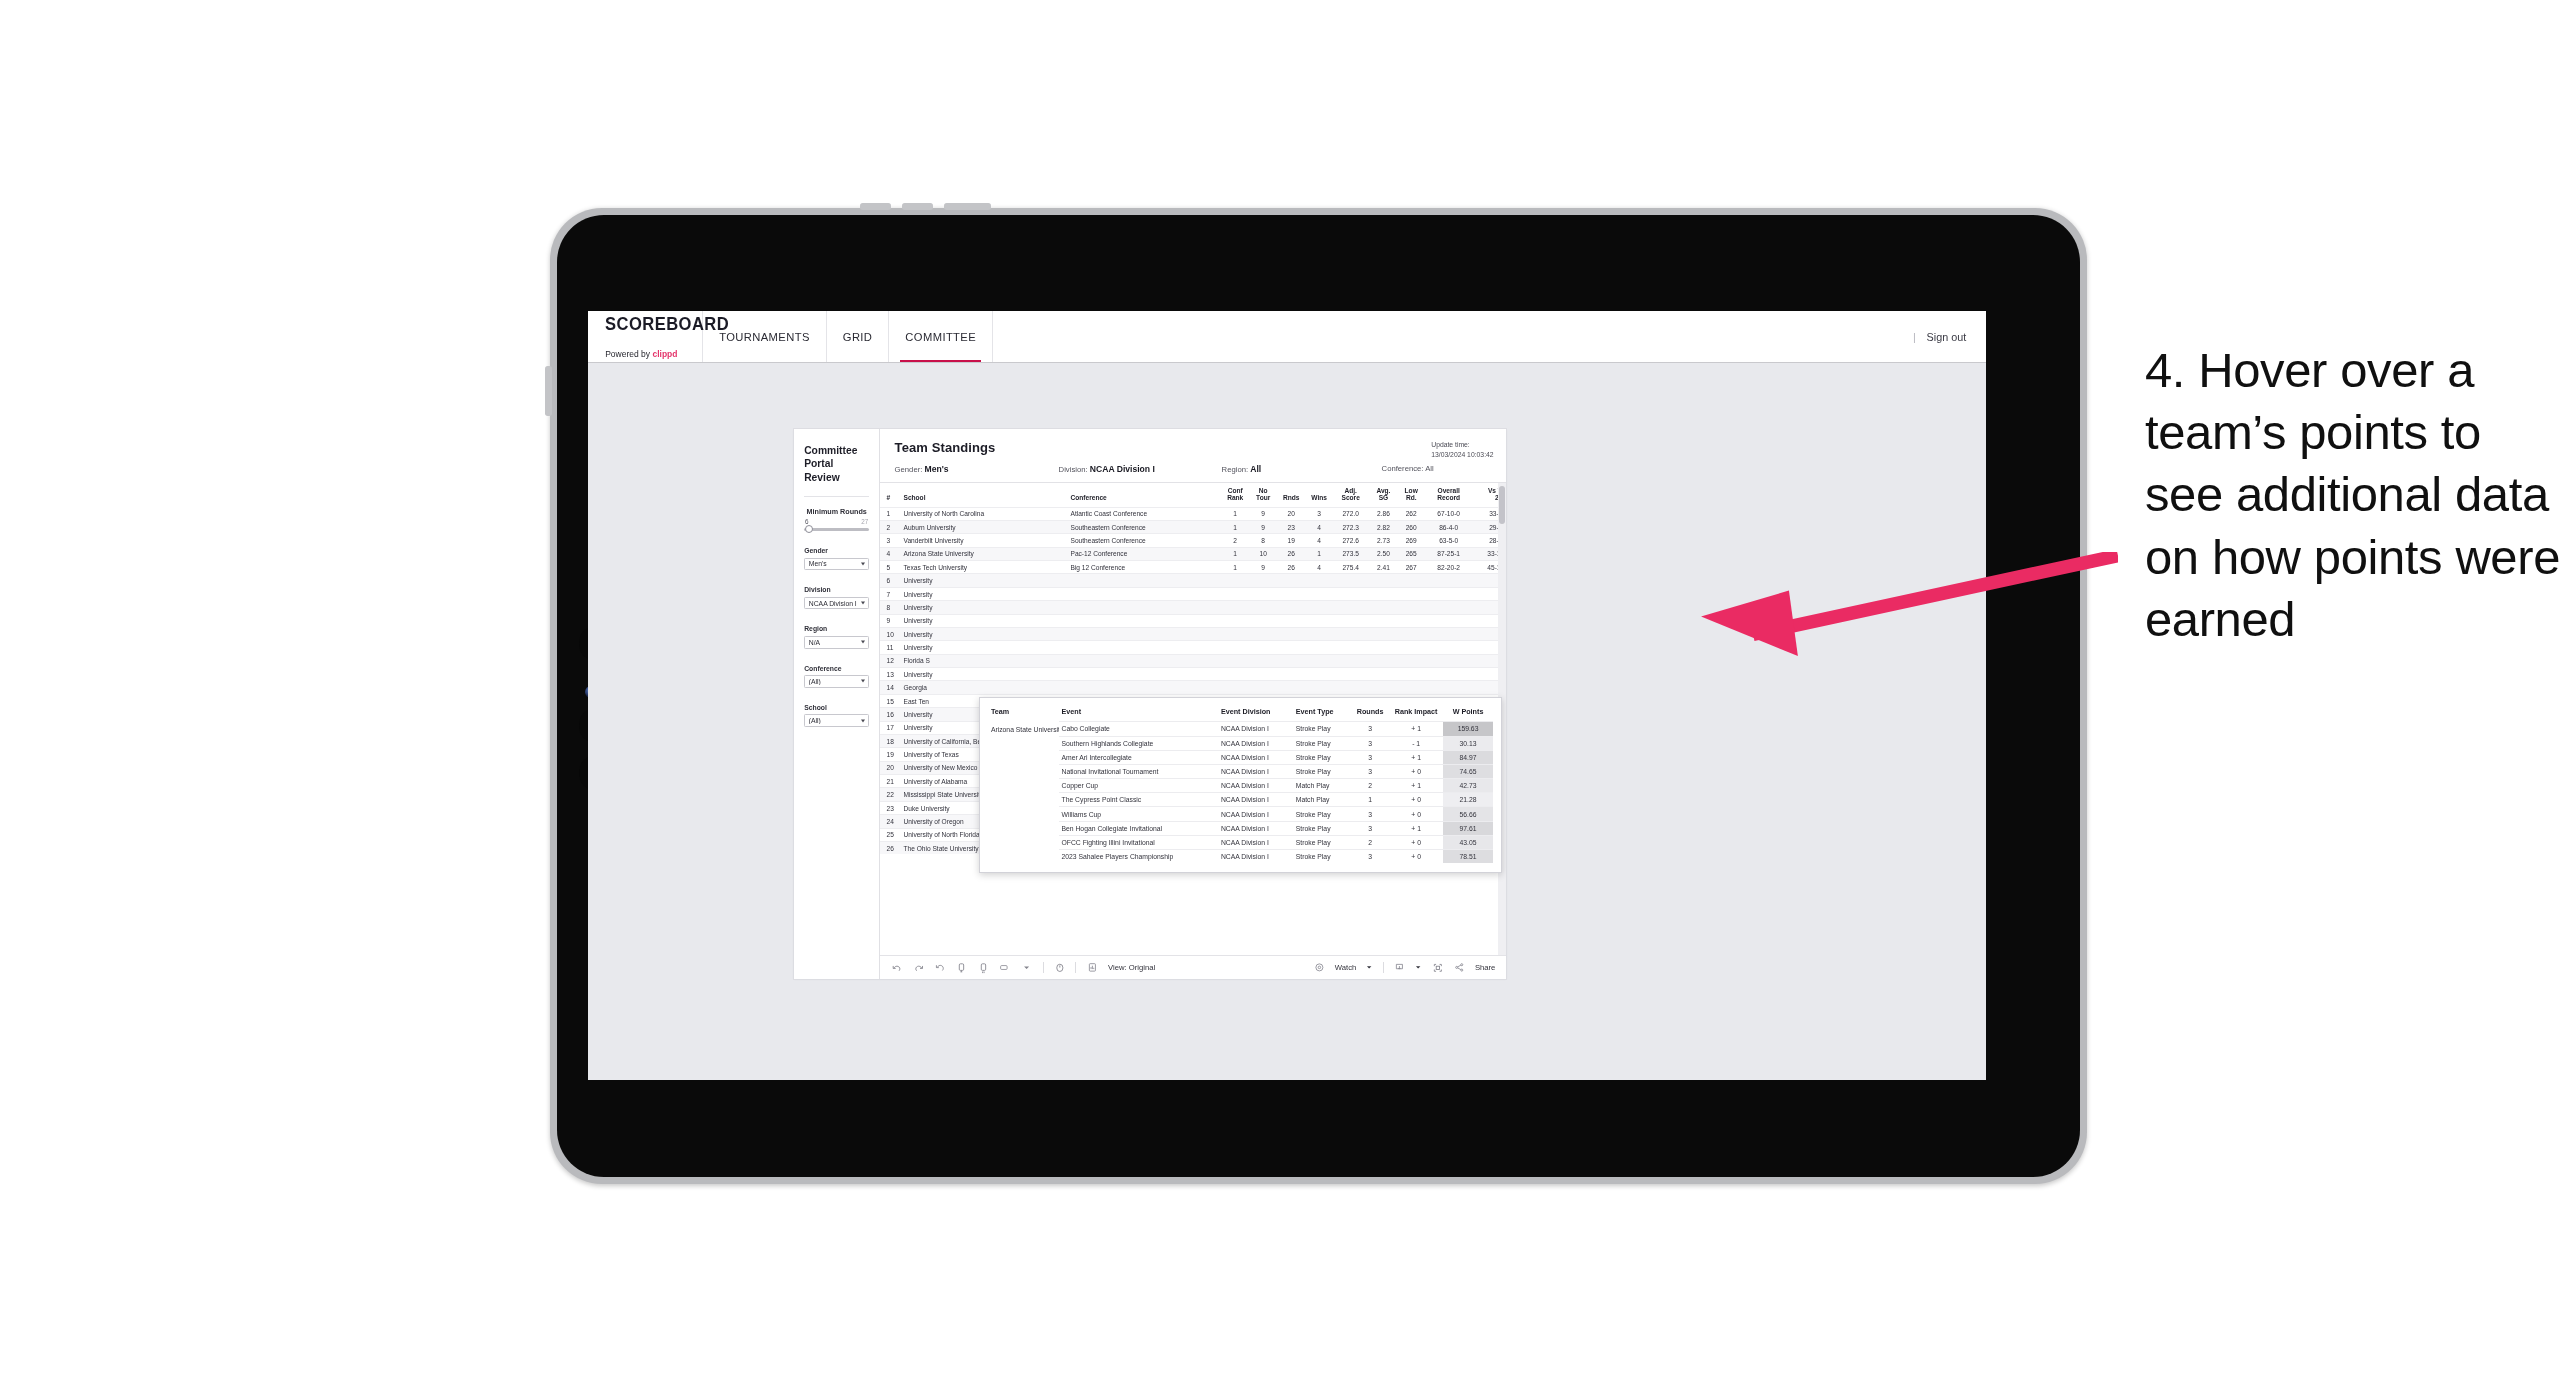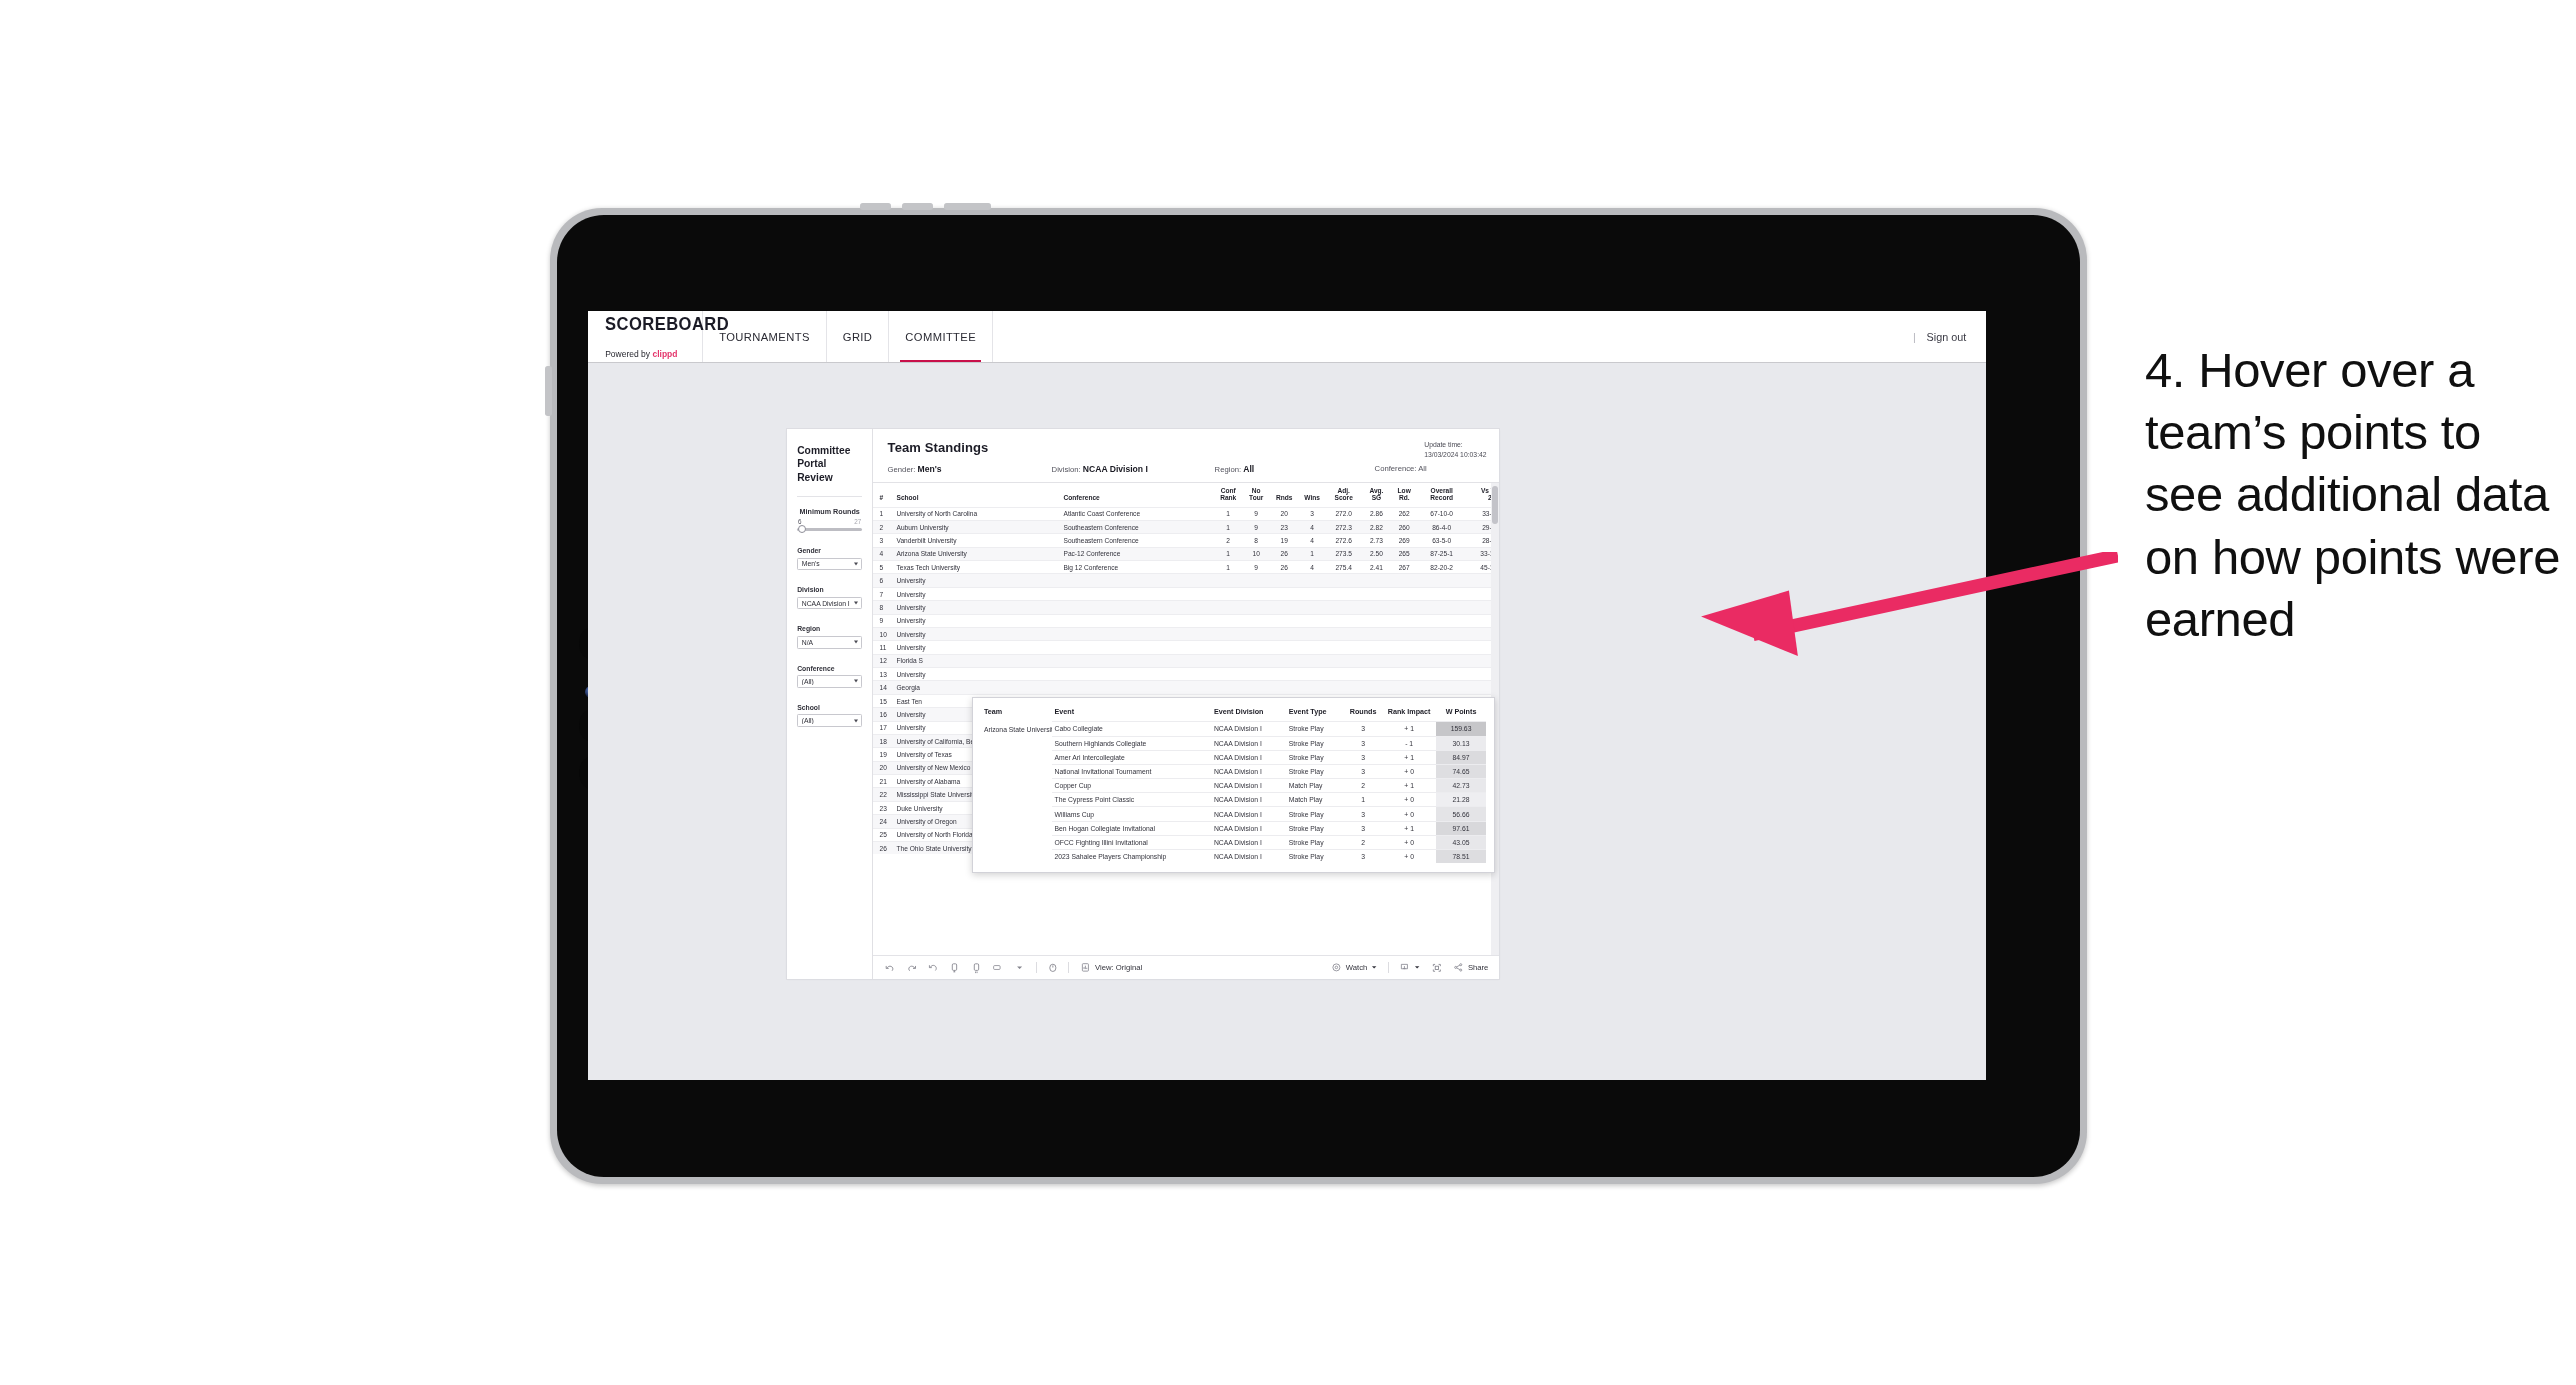--- a/index.html
+++ b/index.html
@@ -56,21 +56,21 @@
                 font-size:10.8px;color:#3a3a44;}
   #signout-sep{color:#b4b4bc;}
 
   
   #subnav{height:29px;background:#fafafb;display:flex;align-items:center;
           padding-left:17px;gap:23px;border-bottom:0.9px solid #d8d8dd;}
   .subnav-item{font-size:9.4px;letter-spacing:0.4px;color:#2f2f38;cursor:pointer;}
   .subnav-item.active{color:#e4356b;}
 
   
-  #viz{position:absolute;left:199px;top:118px;width:712px;height:550px;
+  #viz{position:absolute;left:206px;top:118px;width:712px;height:550px;
        background:#fff;box-shadow:0 0 0 0.9px #dcdce1, 0 0.9px 2.7px rgba(0,0,0,.07);
        display:flex;flex-direction:column;overflow:hidden;}
   #viz-body{flex:1;display:flex;min-height:0;}
 
   
   #filters{width:86px;border-right:0.9px solid #e0e0e4;box-sizing:border-box;
            padding:14.4px 10px 0 10px;background:#fff;}
   #portal-title{font-size:10.3px;font-weight:700;color:#1d1d27;line-height:1.32;}
   #filters-divider{height:0.9px;background:#e3e3e7;margin:11.7px 0 10px 0;}
   .filter-block{margin-bottom:16px;}
@@ -135,21 +135,21 @@
   table.tip td.team{color:#33333c;border-top:none;line-height:1.35;vertical-align:top;}
   td.wpts{text-align:center;font-variant-numeric:tabular-nums;}
   col.t-team{width:66px;} col.t-event{width:149px;} col.t-ed{width:70px;}
   col.t-et{width:54px;} col.t-rn{width:36px;} col.t-ri{width:50px;} col.t-wp{width:47px;}
 
   
   #viz-toolbar{height:23px;border-top:0.9px solid #e3e3e7;display:flex;align-items:center;
                padding:0 10.8px;gap:10px;background:#fff;font-size:7.2px;color:#66666f;}
   .tb-ic{width:11.7px;height:11.7px;display:flex;align-items:center;justify-content:center;color:#85858e;}
   .tb-sep{width:0.9px;height:10.8px;background:#dcdce0;}
-  .tb-txt{display:flex;align-items:center;gap:4px;font-size:7.7px;color:#33333c;}
+  .tb-txt{display:flex;align-items:center;gap:10px;font-size:7.7px;color:#33333c;}
   #tb-spacer{flex:1;}
 
   
   #annotation{position:absolute;left:2145px;top:339px;width:422px;
               font-size:49px;line-height:1.27;color:#101010;letter-spacing:-0.4px;}
   #arrow{position:absolute;left:1701px;top:552px;width:417px;height:130px;}
 </style>
 </head>
 <body>
 

